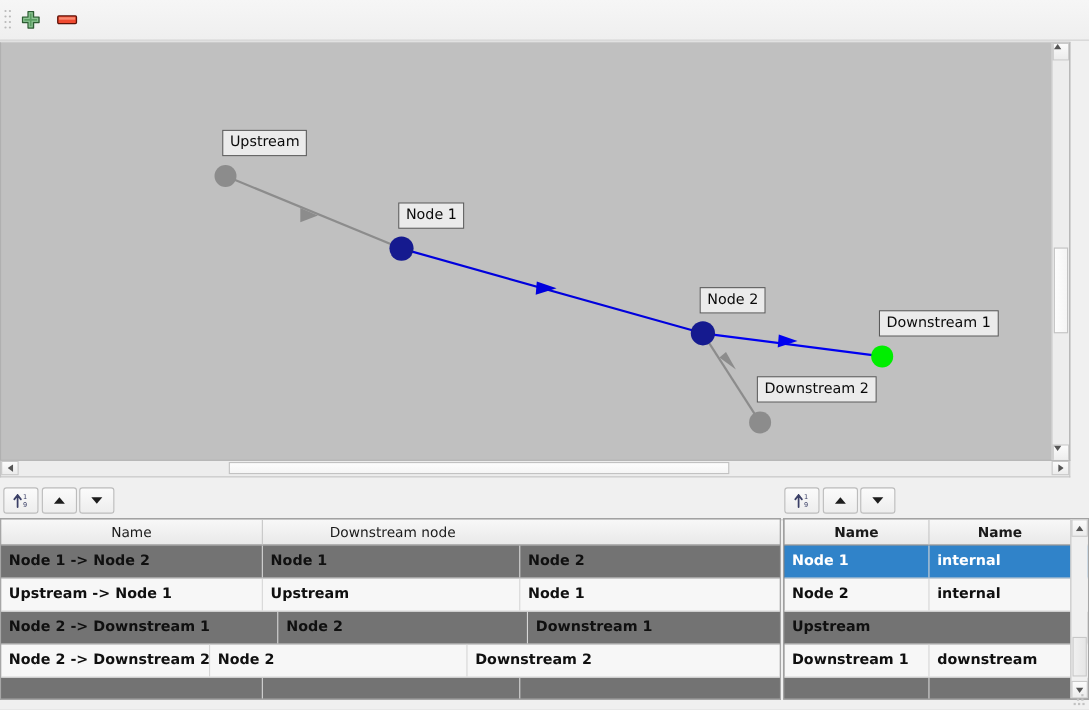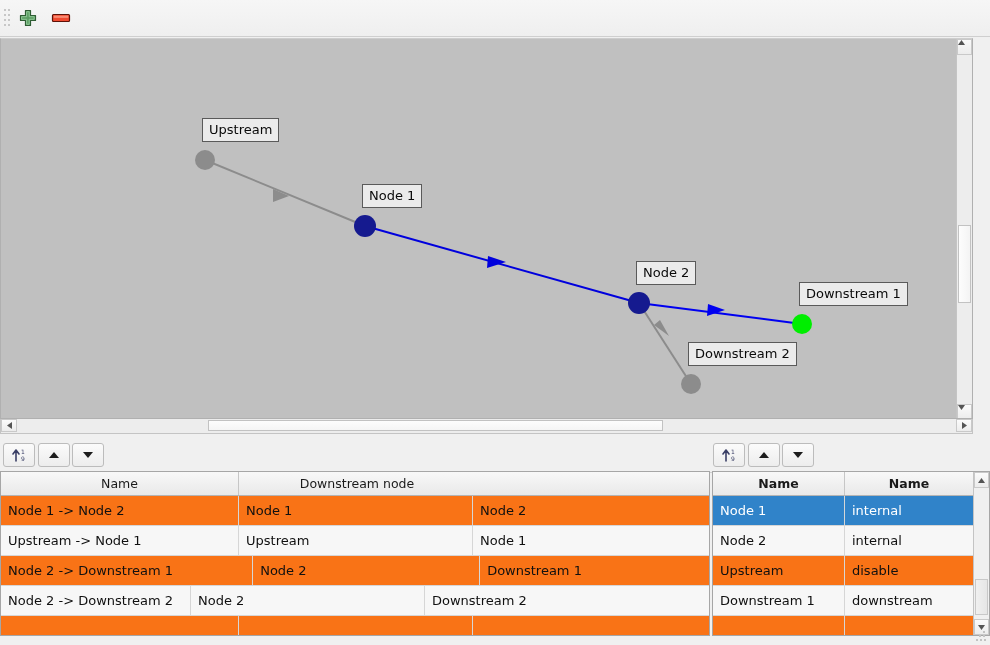--- a/index.html
+++ b/index.html
@@ -134,21 +134,21 @@
     background: linear-gradient(to bottom,#fbfbfb 0%, #ededed 100%);
     border: 1px solid #bcbcbc;
     border-radius: 3px;
     box-sizing: border-box;
     display: flex; align-items: center; justify-content: center;
   }
   .tb2.w32 { width: 32px; }
 
   .grid {
     position: absolute;
-    background: #f97316;
+    background: #737373;
     border: 1px solid #a6a6a6;
     box-sizing: border-box;
     overflow: hidden;
   }
   .grid .hdr {
     display: flex; height: 24px;
     background: linear-gradient(to bottom,#f8f8f8 0%, #e9e9e9 100%);
     border-bottom: 1px solid #b4b4b4;
     box-sizing: border-box;
   }
@@ -164,21 +164,21 @@
   .grid .row { display: flex; height: 30px; box-sizing: border-box; border-bottom: 1px solid #d6d6d6; }
   .grid .row.alt { background: #f7f7f7; }
   .grid .row.sel { background: #3083c9; }
   .grid .row.sel .cell { color: #ffffff; }
   .grid .row .cell {
     display: flex; align-items: center;
     padding-left: 7px;
     font-size: 13px; color: #101010;
     border-right: 1px solid #d6d6d6;
     box-sizing: border-box; height: 100%;
-    overflow: hidden; white-space: nowrap;
+    overflow: hidden; white-space: nowrap; font-weight: bold;
   }
   .grid .row .cell:last-child { border-right: none; }
 
   .grid-vsb {
     position: absolute; right: 0; top: 0; bottom: 0; width: 16px;
     background: #f0f0f0; border-left: 1px solid #c4c4c4; box-sizing: border-box;
   }
   .grid-vsb .arrow {
     position: absolute; left: 0; width: 15px; height: 16px;
     background: linear-gradient(to bottom,#fbfbfb,#ececec);
@@ -392,21 +392,20 @@
       <div class="row sel">
         <div class="cell" style="width:132px">Node 1</div>
         <div class="cell" style="width:128px">internal</div>
       </div>
       <div class="row alt">
         <div class="cell" style="width:132px">Node 2</div>
         <div class="cell" style="width:128px">internal</div>
       </div>
       <div class="row">
         <div class="cell" style="width:132px">Upstream</div>
-        <div class="cell" style="width:128px">disable</div>
       </div>
       <div class="row alt">
         <div class="cell" style="width:132px">Downstream 1</div>
         <div class="cell" style="width:128px">downstream</div>
       </div>
       <div class="row">
         <div class="cell" style="width:132px"></div>
         <div class="cell" style="width:128px"></div>
       </div>
 

